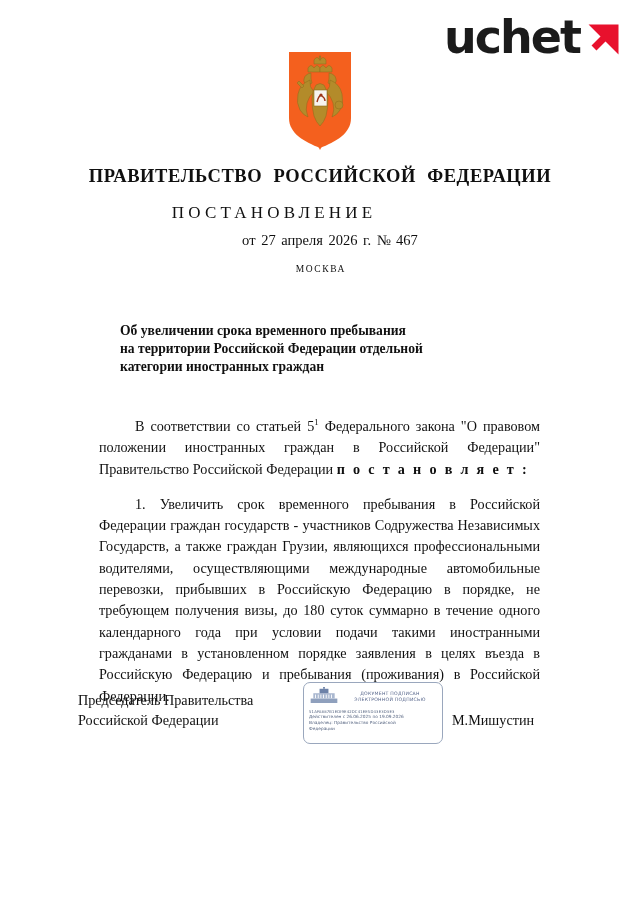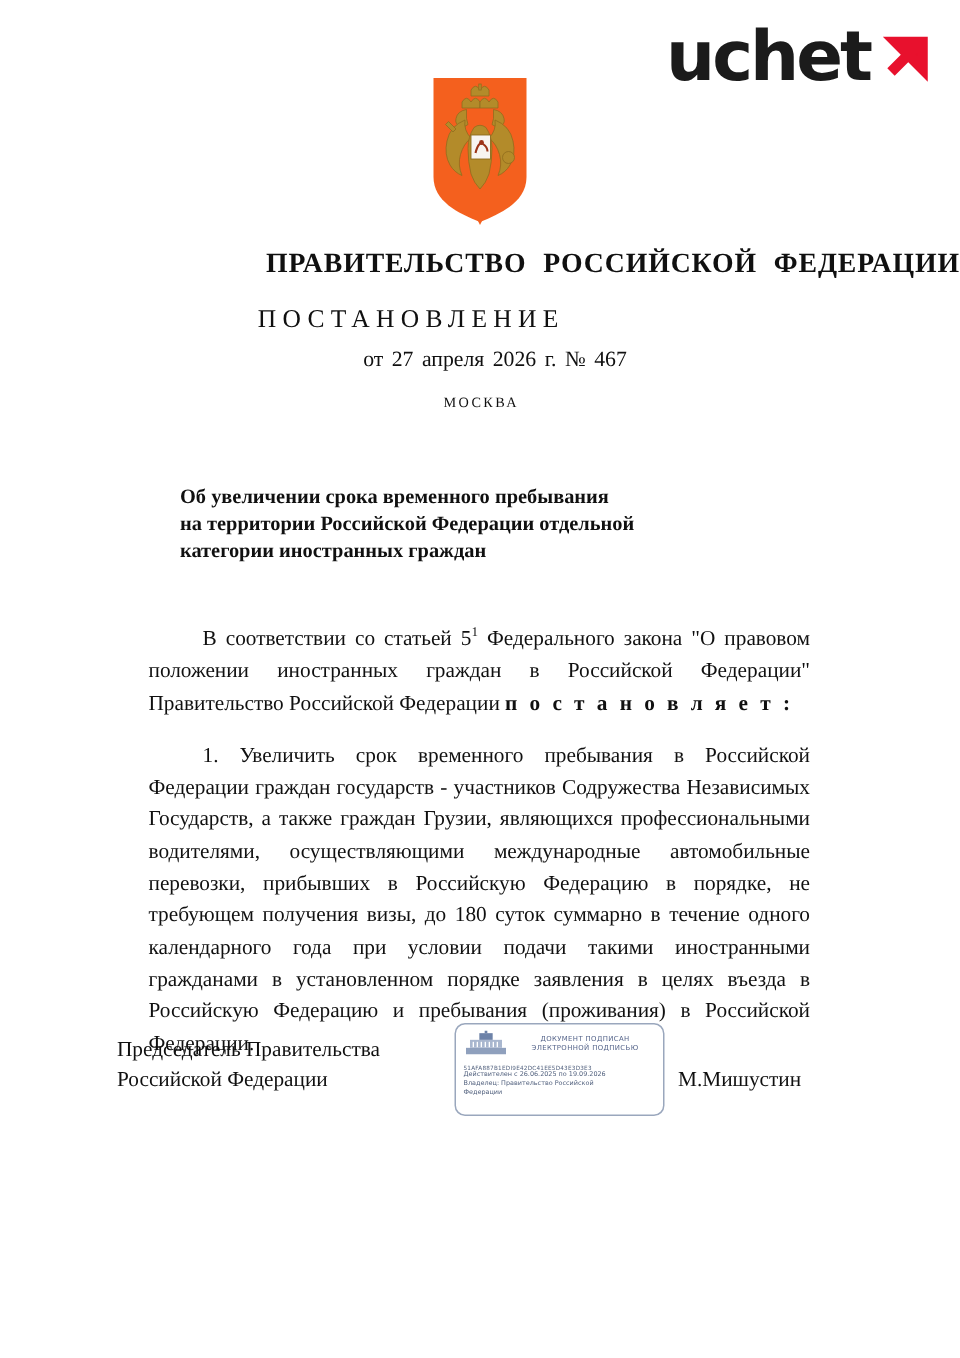--- a/index.html
+++ b/index.html
@@ -56,21 +56,21 @@
     width: 66px;
   }
   .emblem svg { display: block; }
 
   
   .gov-title {
     position: absolute;
     top: 166px;
     left: 0;
     width: 640px;
-    text-align: right;
+    text-align: center;
     font-weight: 700;
     font-size: 18.5px;
     letter-spacing: 0.6px;
     word-spacing: 6px;
   }
   .doc-type {
     position: absolute;
     top: 203px;
     left: 0;
     width: 544px;

